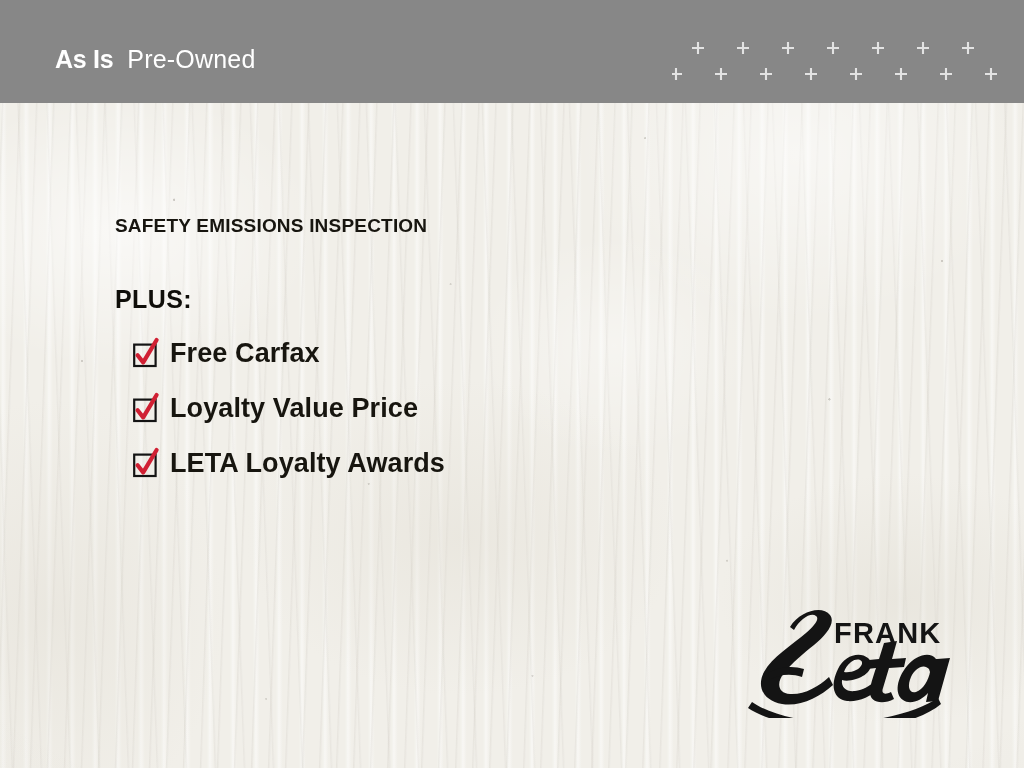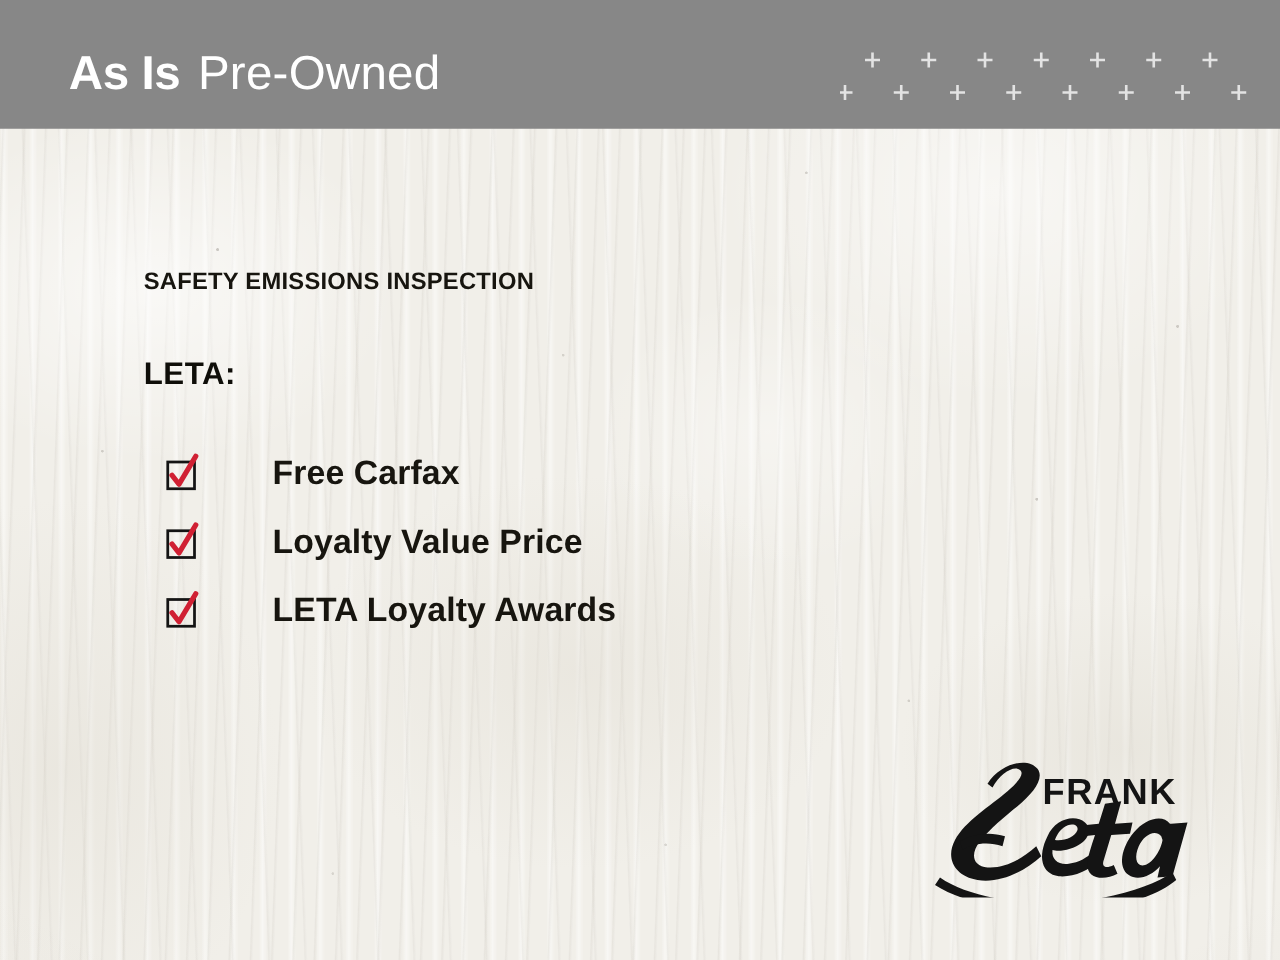--- a/index.html
+++ b/index.html
@@ -93,21 +93,21 @@
     width: 1024px;
     height: 103px;
     background: #878787;
     overflow: hidden;
   }
   .header-title {
     position: absolute;
     left: 55px;
     top: 37px;
     color: #ffffff;
-    font-size: 38px;
+    font-size: 25px;
     letter-spacing: .2px;
     line-height: 44px;
     white-space: nowrap;
   }
   .header-title .t-bold {
     font-weight: 700;
     letter-spacing: -0.3px;
   }
   .header-title .t-reg {
     font-weight: 400;
@@ -153,22 +153,21 @@
   .check-list {
     position: absolute;
     left: 133px;
     top: 235px;
     width: 700px;
   }
   .check-item {
     position: relative;
     height: 55px;
     display: flex;
-    align-items: flex-end;
-    gap: 48px;
+    align-items: flex-start;
   }
   .checkbox {
     position: relative;
     width: 26px;
     height: 30px;
     flex: 0 0 26px;
     margin-right: 11px;
   }
   .checkbox svg {
     position: absolute;
@@ -235,21 +234,21 @@
           <path d="M274 32 v12 M268 38 h12"></path>
           <path d="M319 32 v12 M313 38 h12"></path>
         </g>
       </g>
     </svg>
   </div>
 
   <div class="content">
 
     <div class="headline">SAFETY EMISSIONS INSPECTION</div>
-    <div class="plus-label">LETA:</div>
+    <div class="plus-label">PLUS:</div>
 
     <div class="check-list">
 
       <div class="check-item">
         <span class="checkbox">
           <svg width="26" height="30" viewBox="0 0 26 30" aria-hidden="true">
             <rect x="1.2" y="6.6" width="21.4" height="21.4" fill="none" stroke="#141414" stroke-width="2.2"></rect>
             <path d="M4.6 17.2 L10.2 24.4 L23.6 2.0" fill="none" stroke="#d02033" stroke-width="4.2" stroke-linecap="round" stroke-linejoin="round"></path>
           </svg>
         </span>

